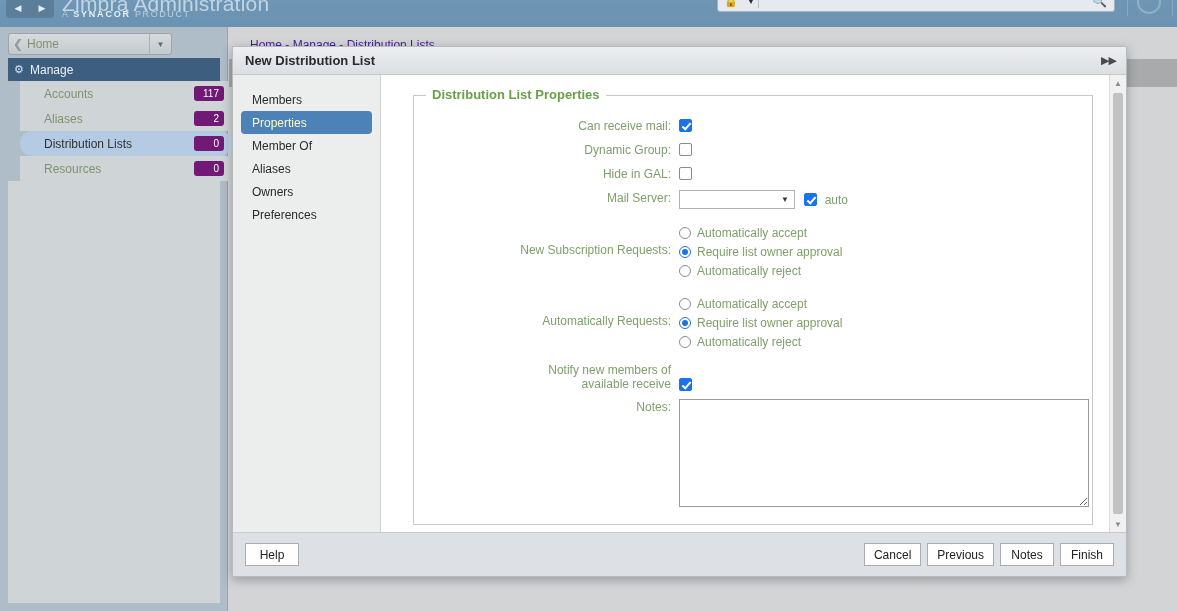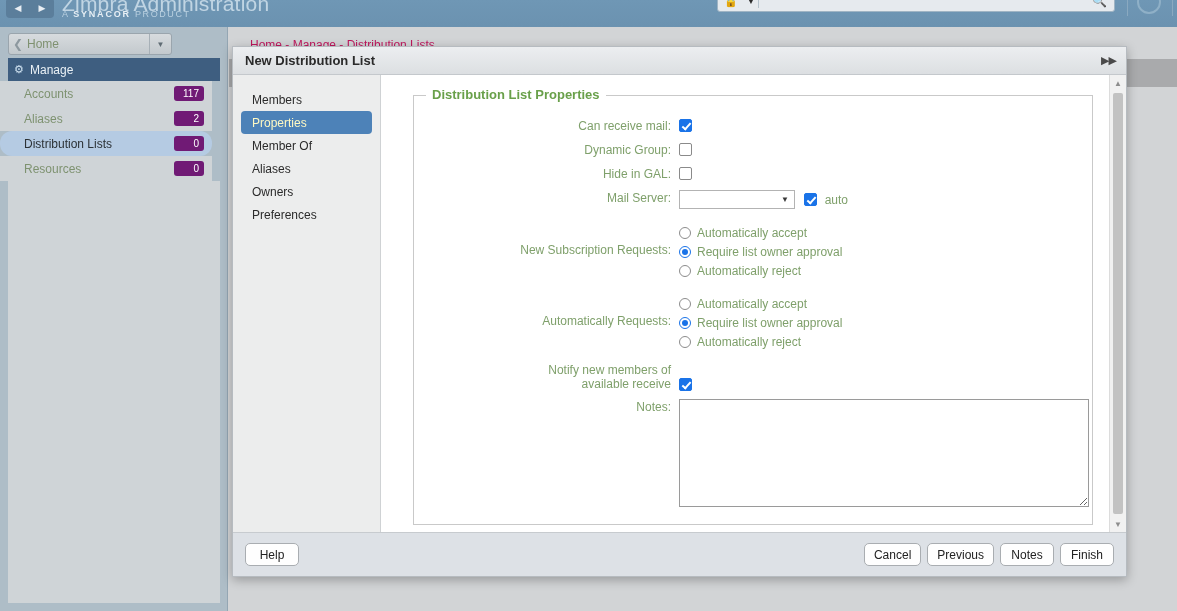--- a/index.html
+++ b/index.html
@@ -101,21 +101,21 @@
   .manage {
     position: absolute; left: 8px; top: 31px;
     width: 212px; height: 23px;
     background: #3e5e80;
     display: flex; align-items: center;
     color: #e9f0f5; font-size: 12px;
   }
   .manage-icon {
     width: 22px; text-align: center; font-size: 11px; color: #cfe2f0;
   }
-  .navlist { position: absolute; left: 0; top: 54px; width: 212px; }
+  .navlist { position: absolute; left: 20px; top: 54px; width: 212px; }
   .navitem {
     height: 25px; display: flex; align-items: center;
     padding-left: 24px; padding-right: 8px;
     color: #7e9270; font-size: 12px;
     background: #cfd4d7;
   }
   .navitem.sel { background: #b5cbe3; color: #2c3236; border-radius: 12px; }
   .badge {
     margin-left: auto;
     min-width: 30px; height: 15px;
@@ -130,21 +130,21 @@
     width: 212px; bottom: 8px; background: #cfd4d7;
   }
 
   
   .content {
     position: absolute; left: 229px; top: 27px;
     right: 0; bottom: 0; background: #d2d4d6;
   }
   .breadcrumb {
     position: absolute; left: 21px; top: 11px;
-    color: #be185d; font-size: 12px;
+    color: #4c1d95; font-size: 12px;
   }
   .ghost-toolbar {
     position: absolute; left: 0; top: 32px; right: 0; height: 28px;
     background: #a9aaac;
   }
 
   
   .dialog {
     position: absolute; left: 232px; top: 46px;
     width: 895px; height: 531px;
@@ -282,21 +282,21 @@
     position: absolute; left: 0; right: 0; bottom: 0; height: 44px;
     background: #dde1e6;
     border-top: 1px solid #c7cbcf;
     display: flex; align-items: center;
     padding: 0 12px;
   }
   .btn {
     min-width: 54px; height: 23px;
     background: #fefefe;
     border: 1px solid #a9adb1;
-    border-radius: 5px;
+    border-radius: 0;
     font-family: "Liberation Sans", sans-serif;
     font-size: 12px; color: #222;
     padding: 0 9px;
     cursor: pointer;
   }
   .footer-right { margin-left: auto; display: flex; gap: 6px; }
 </style>
 </head>
 <body>
 

